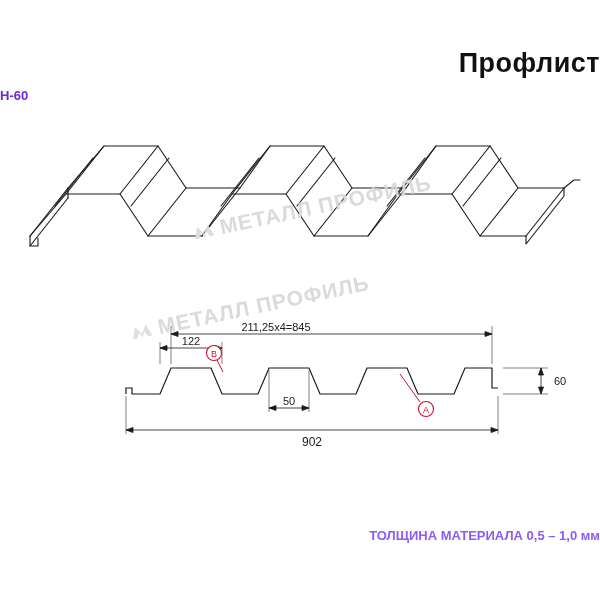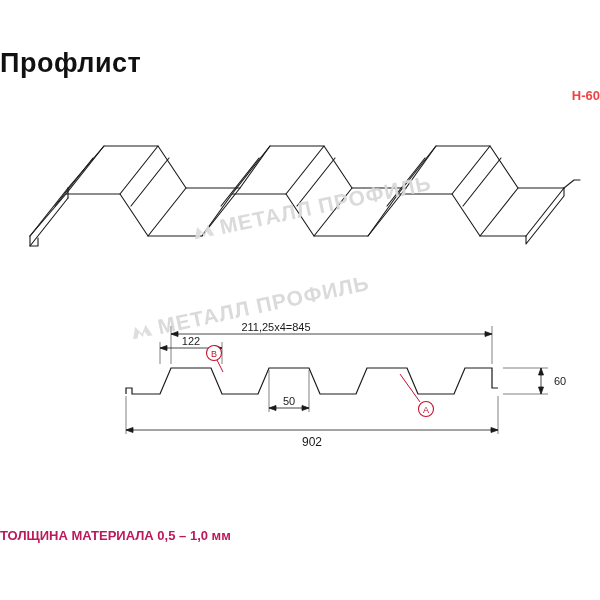--- a/index.html
+++ b/index.html
@@ -18,59 +18,59 @@
   .page {
     position: relative;
     width: 600px;
     height: 600px;
   }
   .title {
     position: absolute;
     top: 48px;
     left: 0;
     width: 600px;
-    text-align: left;
+    text-align: right;
     font-size: 27px;
     font-weight: bold;
     letter-spacing: 0.5px;
     color: #111111;
   }
   .subtitle {
     position: absolute;
     top: 88px;
     left: 0;
     width: 600px;
-    text-align: right;
+    text-align: left;
     font-size: 13px;
     font-weight: bold;
-    color: #ef4444;
+    color: #6d28d9;
   }
   .iso-wrap {
     position: absolute;
     top: 118px;
     left: 8px;
     width: 584px;
     height: 160px;
   }
   .dwg-wrap {
     position: absolute;
     top: 312px;
     left: 8px;
     width: 584px;
     height: 150px;
   }
   .footer {
     position: absolute;
     top: 528px;
     left: 0;
     width: 600px;
-    text-align: left;
+    text-align: right;
     font-size: 13px;
     font-weight: bold;
-    color: #be185d;
+    color: #8b5cf6;
   }
   .wm {
     position: absolute;
     pointer-events: none;
     color: #d9d9d9;
     font-weight: bold;
     font-size: 21px;
     letter-spacing: 1px;
     white-space: nowrap;
     transform: rotate(-12deg);

